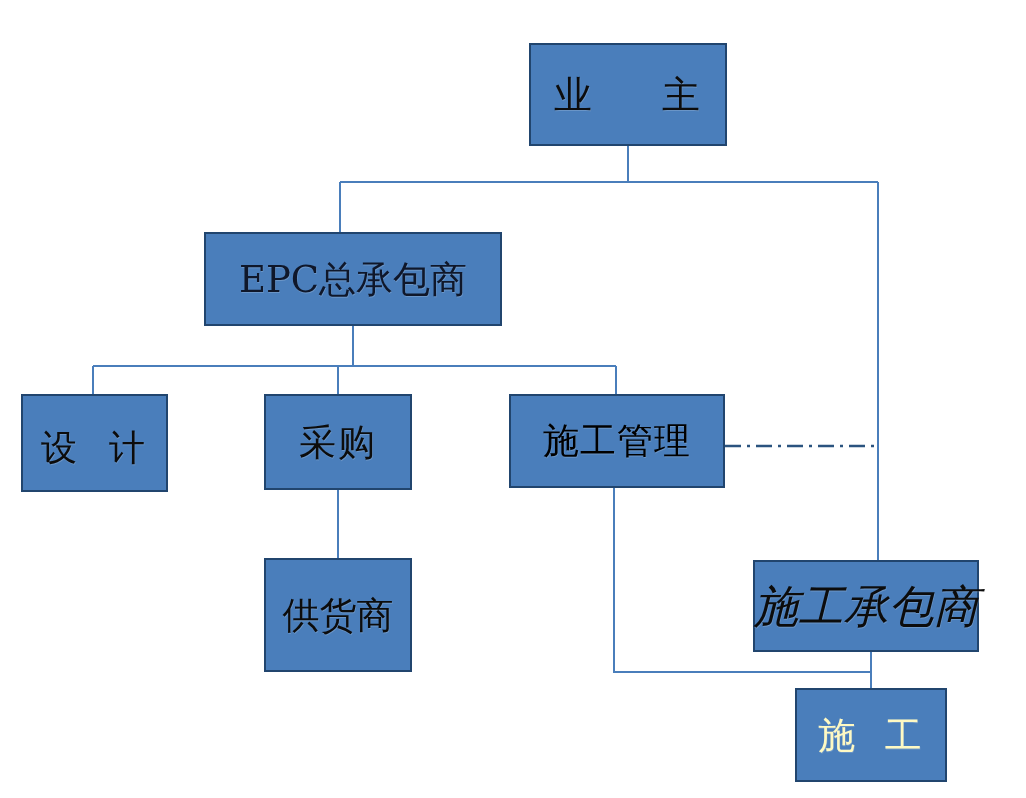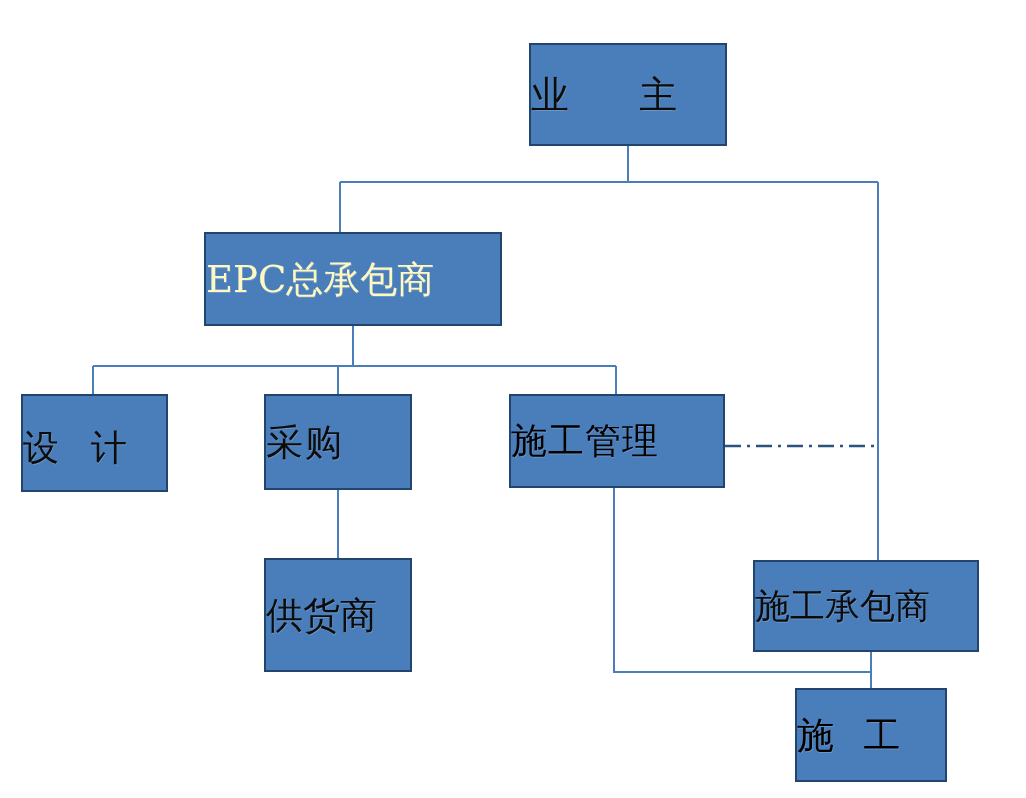--- a/index.html
+++ b/index.html
@@ -25,21 +25,21 @@
     width: 1026px;
     height: 798px;
   }
   .node-box {
     position: absolute;
     box-sizing: border-box;
     background-color: #4a7ebb;
     border: 2px solid #21456e;
     display: flex;
     align-items: center;
-    justify-content: flex-start;
+    justify-content: center;
     z-index: 5;
   }
   .node-label {
     color: #0c0c0c;
     font-family: "DejaVu Serif", "Liberation Serif", serif;
     font-weight: 400;
     line-height: 1;
     white-space: nowrap;
     text-shadow: 0.5px 0.5px 0 rgba(255,255,255,0.18);
   }
@@ -65,35 +65,35 @@
         <path d="M 871 652 L 871 688" fill="none" stroke-linecap="butt" stroke-linejoin="miter" stroke="#4a7ebb" stroke-width="2"></path>
         <path d="M 725 446 L 878 446" fill="none" stroke-linecap="butt" stroke-linejoin="miter" stroke="#2b537f" stroke-width="2.4" stroke-dasharray="16 6 3 6"></path>
       </g>
   </svg>
 
   <div id="node-layer">
       <div class="node-box" style="left: 529px; top: 43px; width: 198px; height: 103px; background-color: rgb(74, 126, 187); border-color: rgb(33, 69, 110);">
         <span class="node-label" style="font-size: 38px; letter-spacing: 2px; color: rgb(12, 12, 12);">业 　 主</span>
       </div>
       <div class="node-box" style="left: 204px; top: 232px; width: 298px; height: 94px; background-color: rgb(74, 126, 187); border-color: rgb(33, 69, 110);">
-        <span class="node-label" style="font-size: 37px; letter-spacing: 0px; color: #fef9c3;">EPC总承包商</span>
+        <span class="node-label" style="font-size: 37px; letter-spacing: 0px; color: #0f172a;">EPC总承包商</span>
       </div>
       <div class="node-box" style="left: 21px; top: 394px; width: 147px; height: 98px; background-color: rgb(74, 126, 187); border-color: rgb(33, 69, 110);">
         <span class="node-label" style="font-size: 36px; letter-spacing: 3px; color: rgb(12, 12, 12); margin-top: 10px;">设 &nbsp;计</span>
       </div>
       <div class="node-box" style="left: 264px; top: 394px; width: 148px; height: 96px; background-color: rgb(74, 126, 187); border-color: rgb(33, 69, 110);">
         <span class="node-label" style="font-size: 37px; letter-spacing: 2px; color: rgb(12, 12, 12);">采购</span>
       </div>
       <div class="node-box" style="left: 509px; top: 394px; width: 216px; height: 94px; background-color: rgb(74, 126, 187); border-color: rgb(33, 69, 110);">
         <span class="node-label" style="font-size: 36px; letter-spacing: 1px; color: #000000;">施工管理</span>
       </div>
       <div class="node-box" style="left: 264px; top: 558px; width: 148px; height: 114px; background-color: rgb(74, 126, 187); border-color: rgb(33, 69, 110);">
         <span class="node-label" style="font-size: 37px; letter-spacing: 0px; color: rgb(12, 12, 12);">供货商</span>
       </div>
       <div class="node-box" style="left: 753px; top: 560px; width: 226px; height: 92px; background-color: rgb(74, 126, 187); border-color: rgb(33, 69, 110);">
-        <span class="node-label" style="font-size: 35px; letter-spacing: 0px; color: rgb(12, 12, 12);">施工承包商</span>
+        <span class="node-label" style="font-size: 45px; letter-spacing: 0px; color: rgb(12, 12, 12); font-style: italic;">施工承包商</span>
       </div>
       <div class="node-box" style="left: 795px; top: 688px; width: 152px; height: 94px; background-color: rgb(74, 126, 187); border-color: rgb(33, 69, 110);">
-        <span class="node-label" style="font-size: 37px; letter-spacing: 2px; color: #000000;">施 &nbsp;工</span>
+        <span class="node-label" style="font-size: 37px; letter-spacing: 2px; color: #fef9c3;">施 &nbsp;工</span>
       </div>
     </div>
 
 </div>
 
 </body></html>

